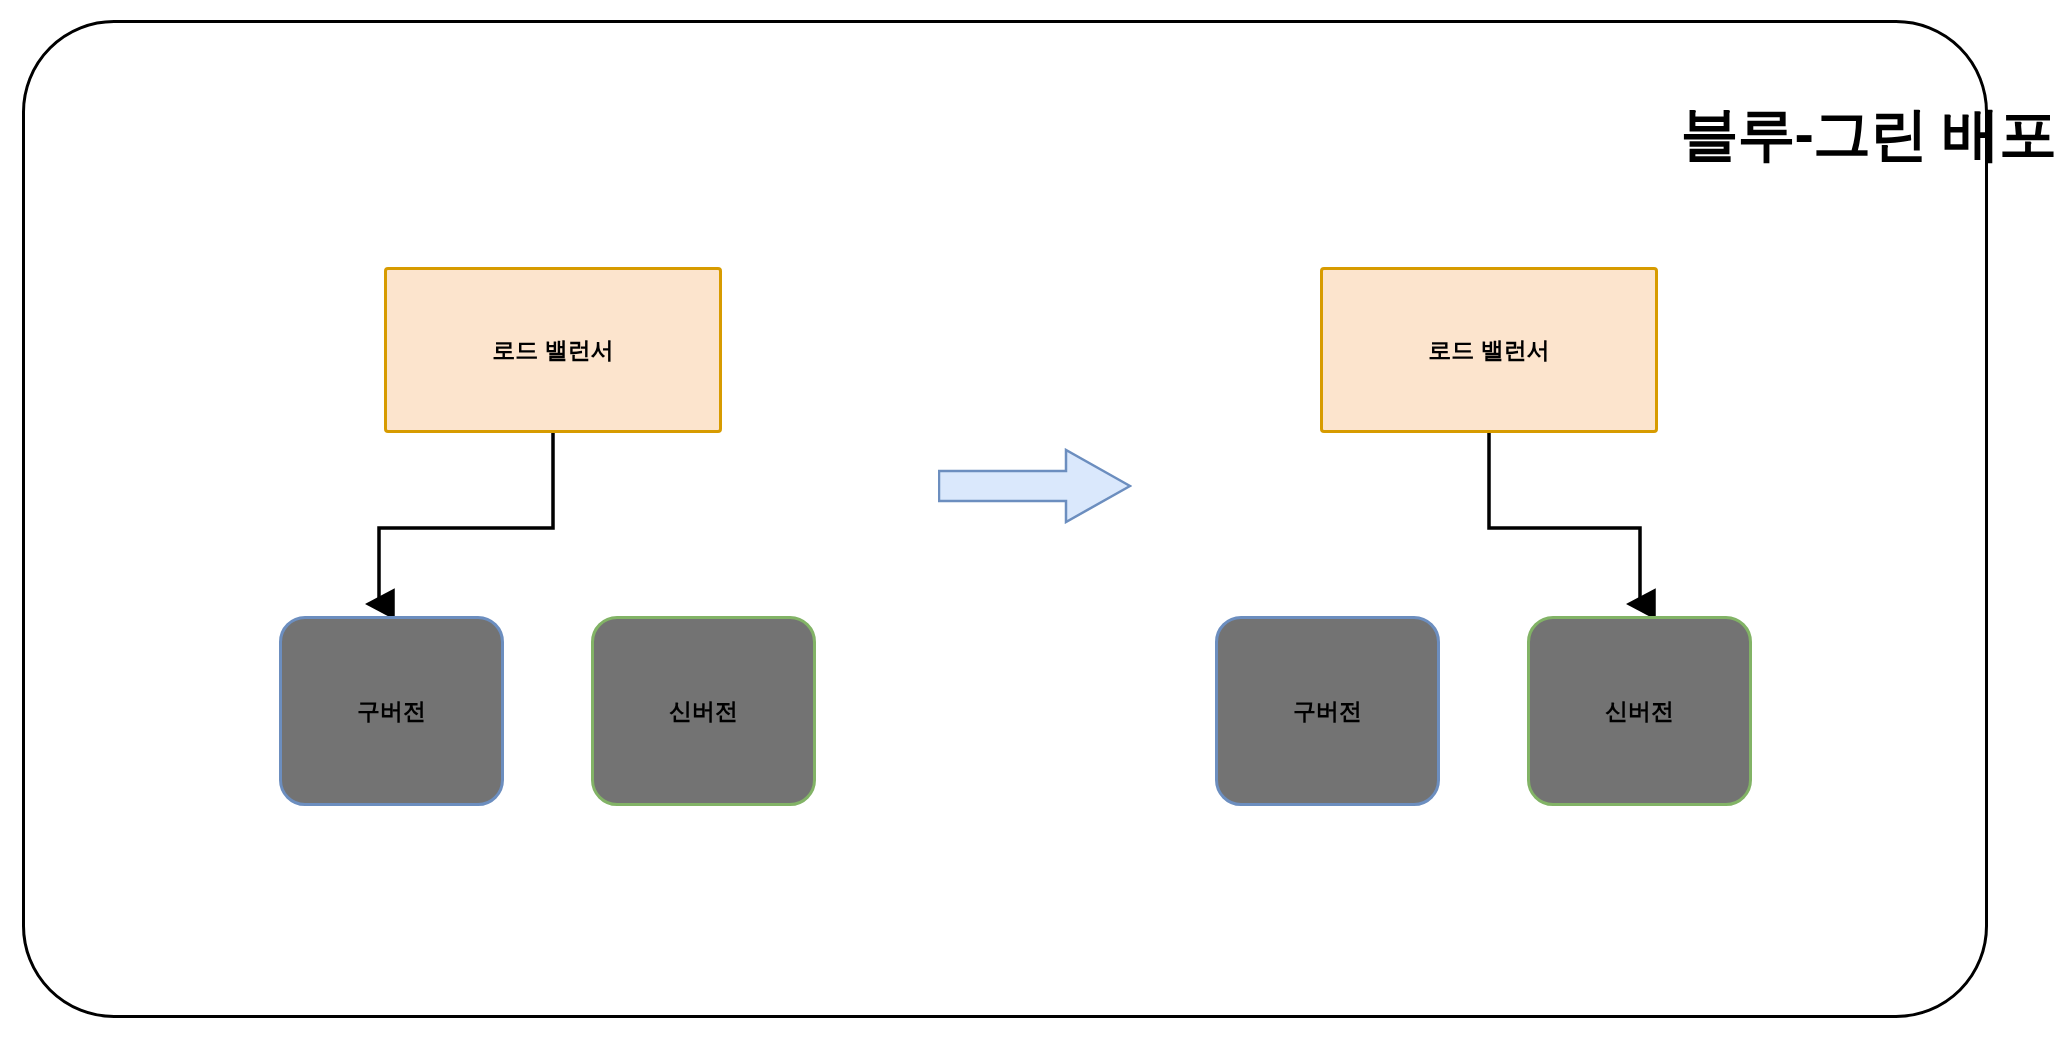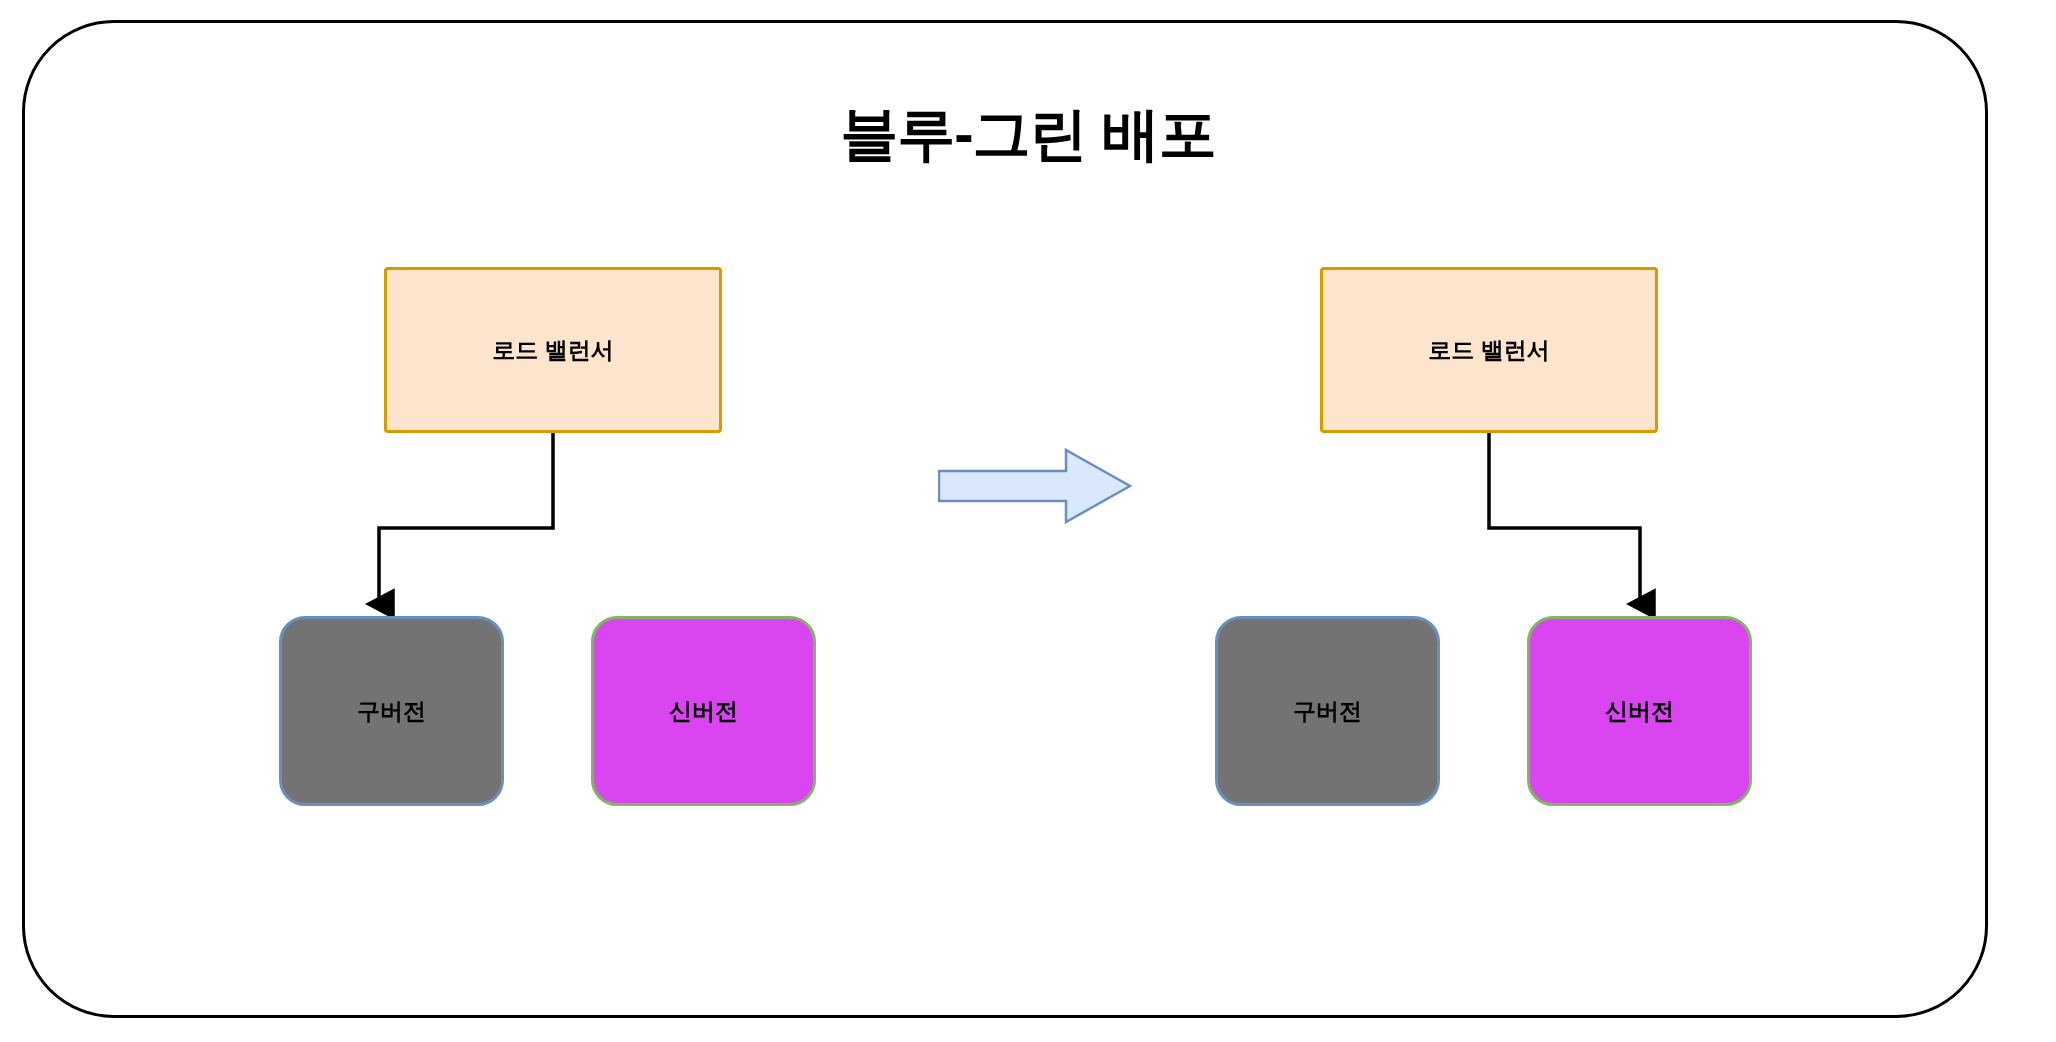--- a/index.html
+++ b/index.html
@@ -33,21 +33,21 @@
     background: #ffffff;
     box-sizing: border-box;
   }
 
   
   .diagram-title {
     position: absolute;
     left: 0;
     top: 96px;
     width: 2056px;
-    text-align: center;
+    text-align: right;
     font-size: 58px;
     font-weight: bold;
     color: #000000;
     letter-spacing: -1px;
     white-space: nowrap;
   }
 
   
   .node {
     position: absolute;
@@ -72,21 +72,21 @@
   .node-old {
     background: #737373;
     border: 3px solid #6C8EBF;
     border-radius: 26px;
     width: 225px;
     height: 190px;
     margin-left: 12px;
   }
 
   .node-new {
-    background: #d946ef;
+    background: #737373;
     border: 3px solid #82B366;
     border-radius: 26px;
     width: 225px;
     height: 190px;
   }
 
   
   .lb-left   { left: 384px;  top: 267px; }
   .old-left  { left: 267px;  top: 616px; }
   .new-left  { left: 591px;  top: 616px; }

